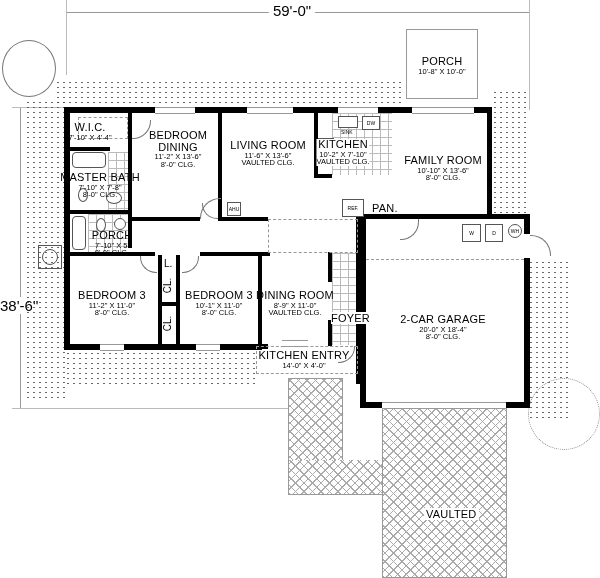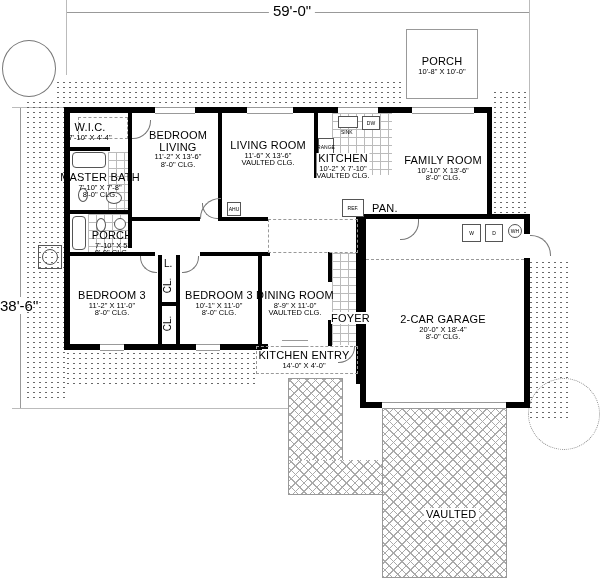--- a/index.html
+++ b/index.html
@@ -117,36 +117,36 @@
 <div class="dash" style="left:256px;top:346px;width:102px;height:28px;"></div>
 
 <div class="dash" style="left:78px;top:117px;width:50px;height:22px;"></div>
 <div class="label" style="left:90px;top:122px;">
   <div class="rname">W.I.C.</div>
   <div class="rdim">7'-10" X 4'-4"</div>
 </div>
 
 <div class="label" style="left:178px;top:130px;">
   <div class="rname">BEDROOM</div>
-  <div class="rname">LIVING</div>
+  <div class="rname">DINING</div>
   <div class="rdim">11'-2" X 13'-6"</div>
   <div class="rdim">8'-0" CLG.</div>
 </div>
 
 <div class="label" style="left:268px;top:140px;">
   <div class="rname">LIVING ROOM</div>
   <div class="rdim">11'-6" X 13'-6"</div>
   <div class="rdim">VAULTED CLG.</div>
 </div>
 
 <div class="fixture" style="left:338px;top:116px;width:20px;height:12px;"></div>
 <div class="abs" style="left:341px;top:129px;font-size:5px;">SINK</div>
 <div class="fixture" style="left:362px;top:116px;width:18px;height:14px;">DW</div>
 <div class="fixture" style="left:318px;top:138px;width:16px;height:18px;">RANGE</div>
-<div class="label" style="left:343px;top:139px;background:#fff;margin-top:14px;">
+<div class="label" style="left:343px;top:139px;background:#fff;">
   <div class="rname">KITCHEN</div>
   <div class="rdim">10'-2" X 7'-10"</div>
   <div class="rdim">VAULTED CLG.</div>
 </div>
 
 <div class="label" style="left:443px;top:155px;">
   <div class="rname">FAMILY ROOM</div>
   <div class="rdim">10'-10" X 13'-6"</div>
   <div class="rdim">8'-0" CLG.</div>
 </div>

